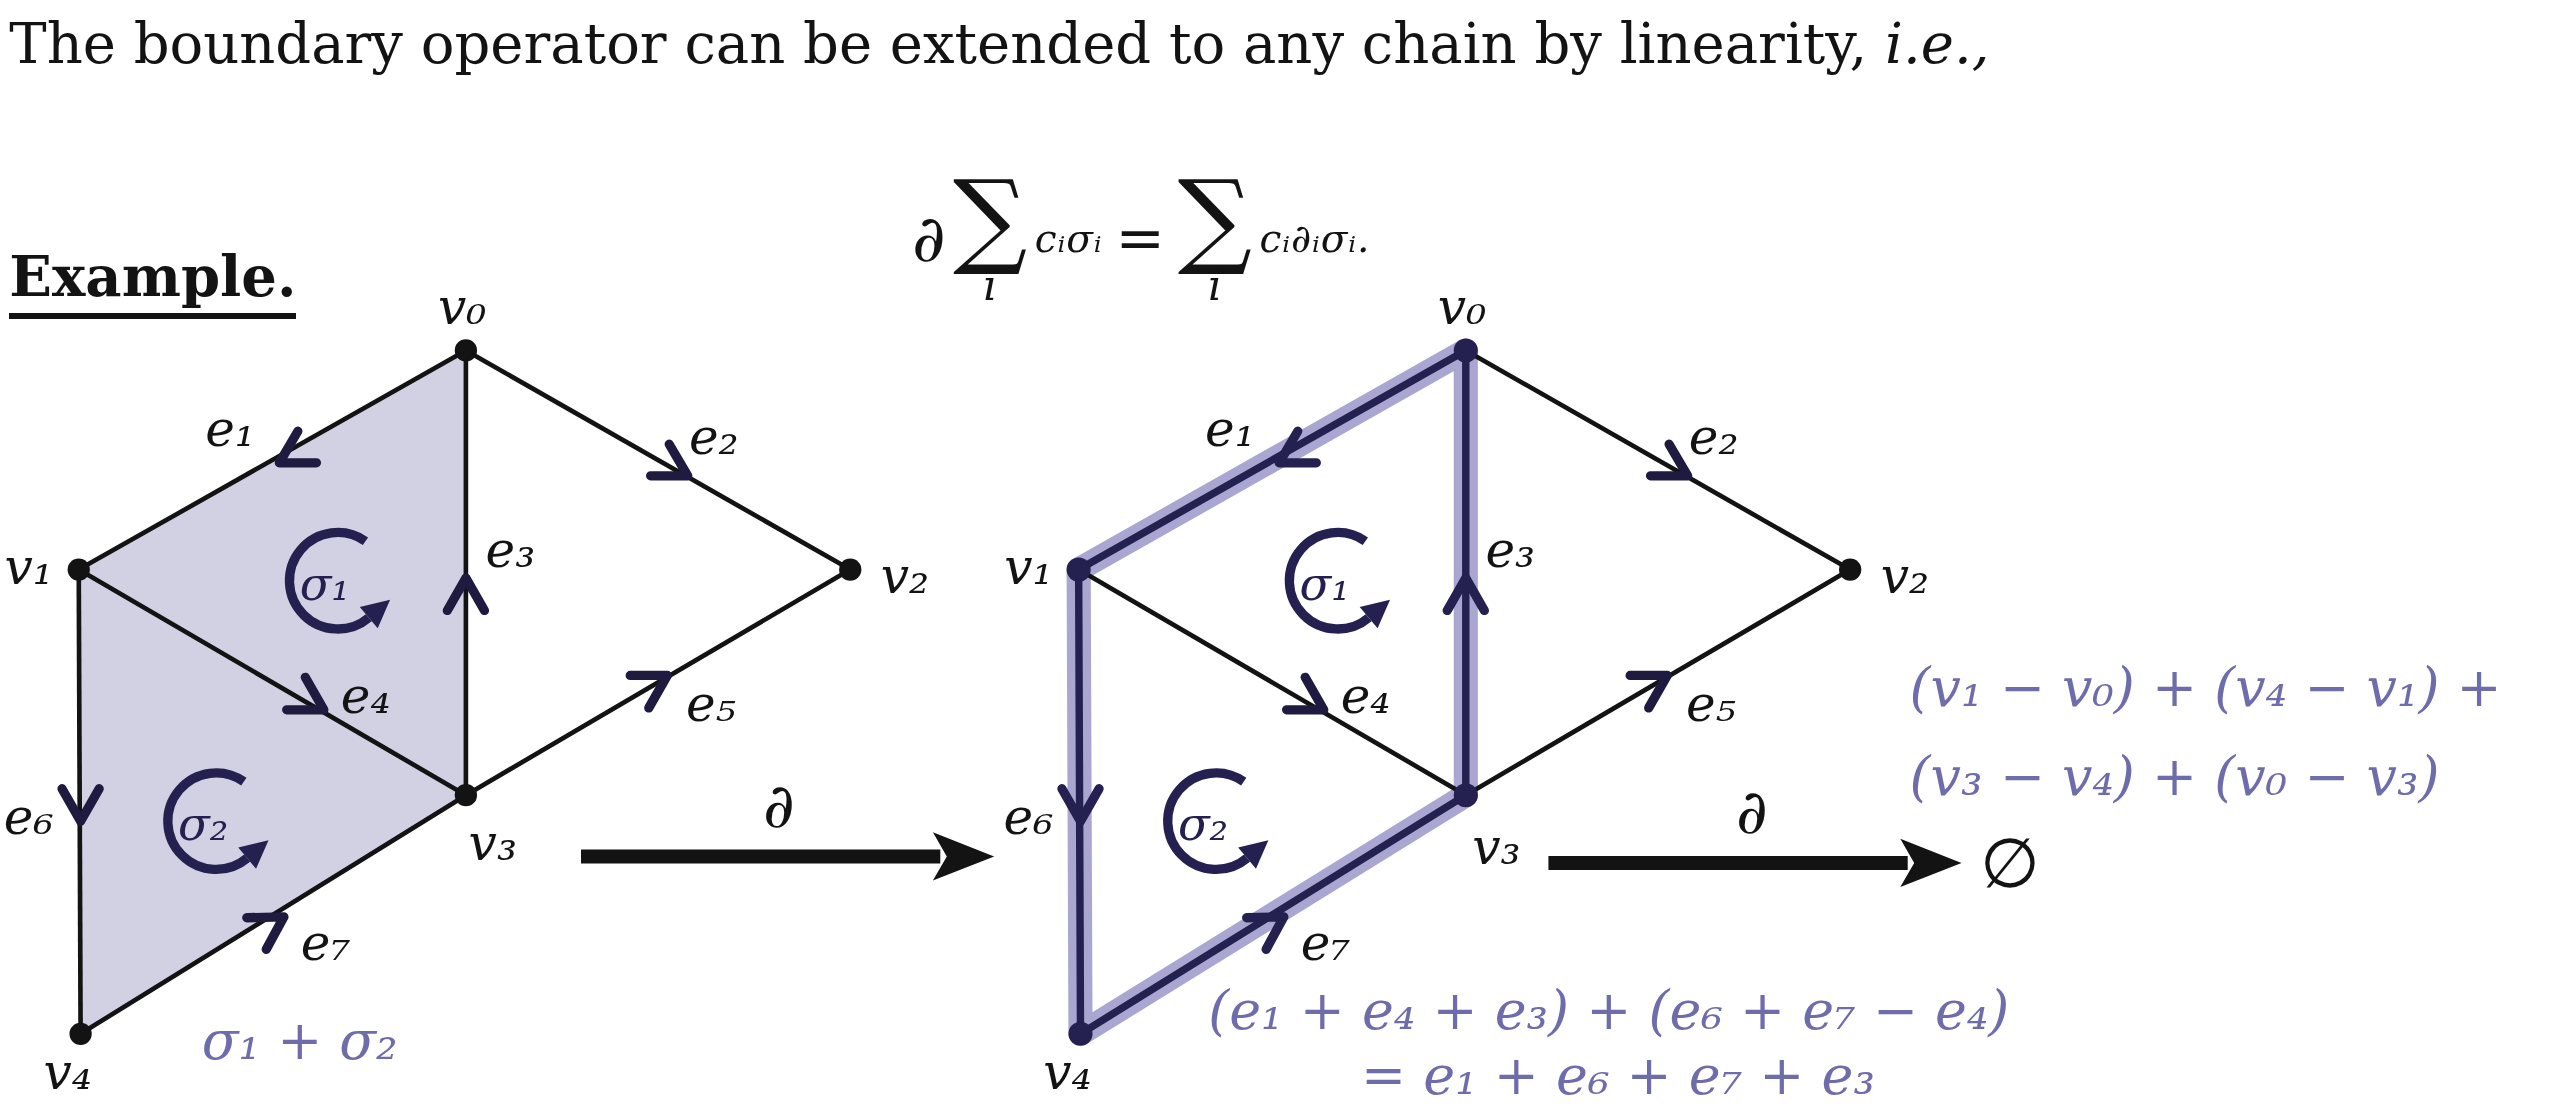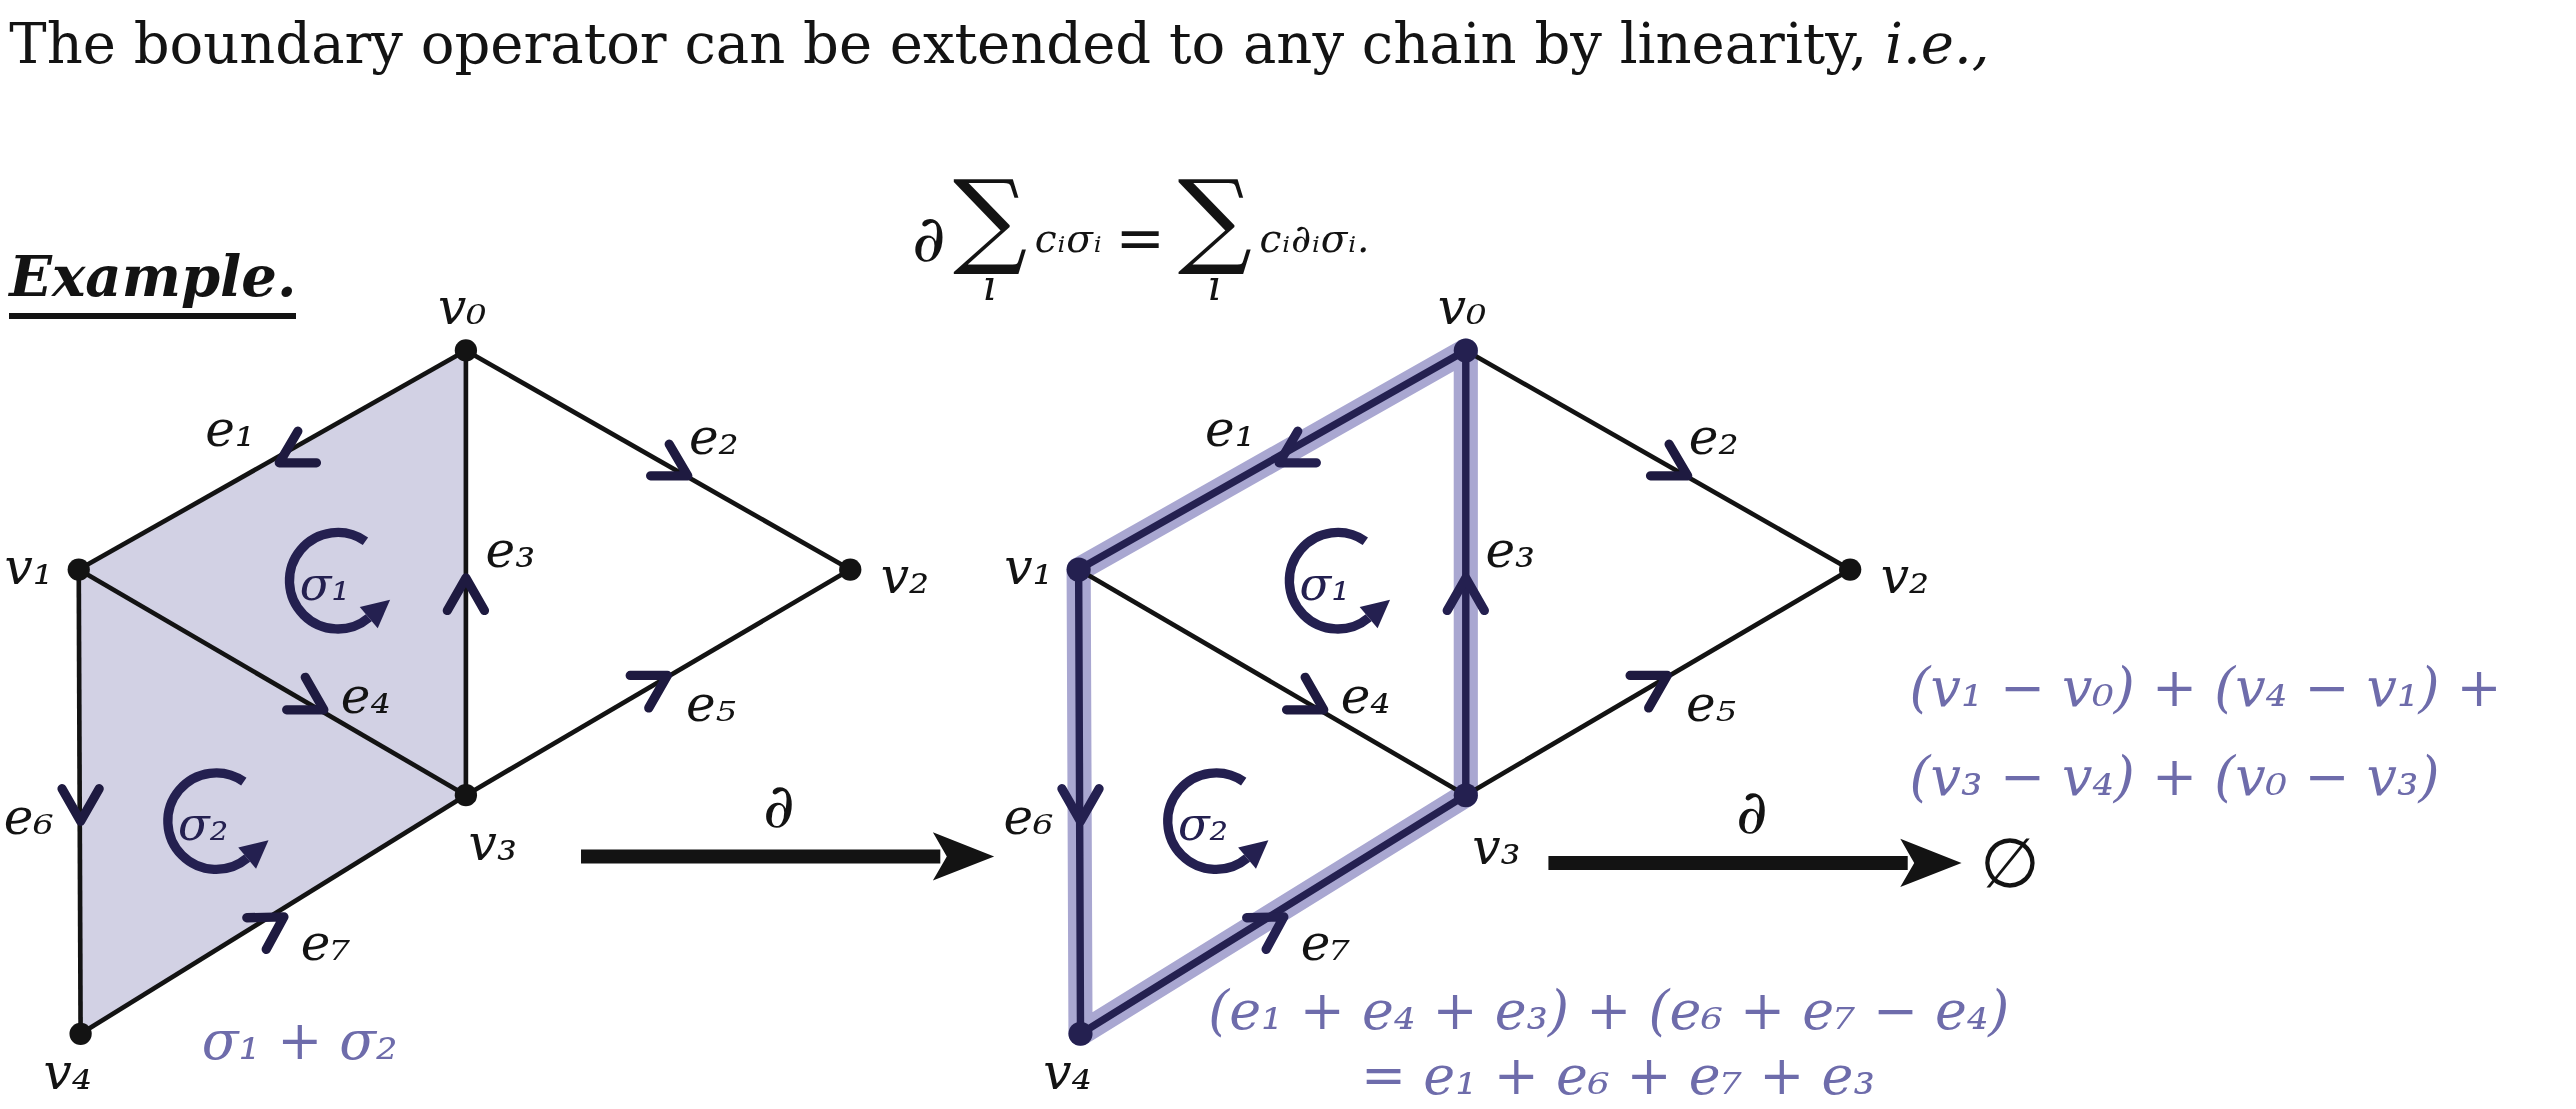--- a/index.html
+++ b/index.html
@@ -7,21 +7,21 @@
        font-family:"DejaVu Serif",serif;color:#131313;}
   .intro{position:absolute;left:9.3px;top:11px;font-size:56px;white-space:nowrap;text-align:right;}
   .intro .emph{font-style:italic;}
   .formula{position:absolute;left:912px;top:169px;display:flex;align-items:center;gap:7.4px;}
   .formula .op{font-size:65px;font-style:italic;}
   .formula .terms{font-size:39px;font-style:italic;letter-spacing:0.9px;}
   .formula .eq{font-size:59px;padding:0 5.6px;}
   .sumstack{display:flex;flex-direction:column;align-items:center;line-height:1;}
   .sumstack .sigma{font-size:104px;line-height:0.95;}
   .sumstack .idx{font-size:43px;font-style:italic;margin-top:-3.7px;}
-  .example{position:absolute;left:9.3px;top:243px;font-size:56px;font-weight:bold;font-style:italic;}
+  .example{position:absolute;left:9.3px;top:243px;font-size:56px;font-weight:bold;}
   .example span{border-bottom:6.5px solid #131313;padding-bottom:3.7px;}
   svg.scene{position:absolute;left:0;top:279px;}
   text{font-family:"DejaVu Serif",serif;}
   .vlabel,.elabel{font-size:54px;font-style:italic;fill:#131313;}
   .flabel{font-size:50px;font-style:italic;fill:#242050;}
   .purple{fill:#6e6cab;font-style:italic;font-size:58px;}
   .dlabel{font-size:66px;font-style:italic;fill:#131313;}
   .emptyset{font-size:74px;fill:#131313;font-style:normal;}
 </style>
 </head>

